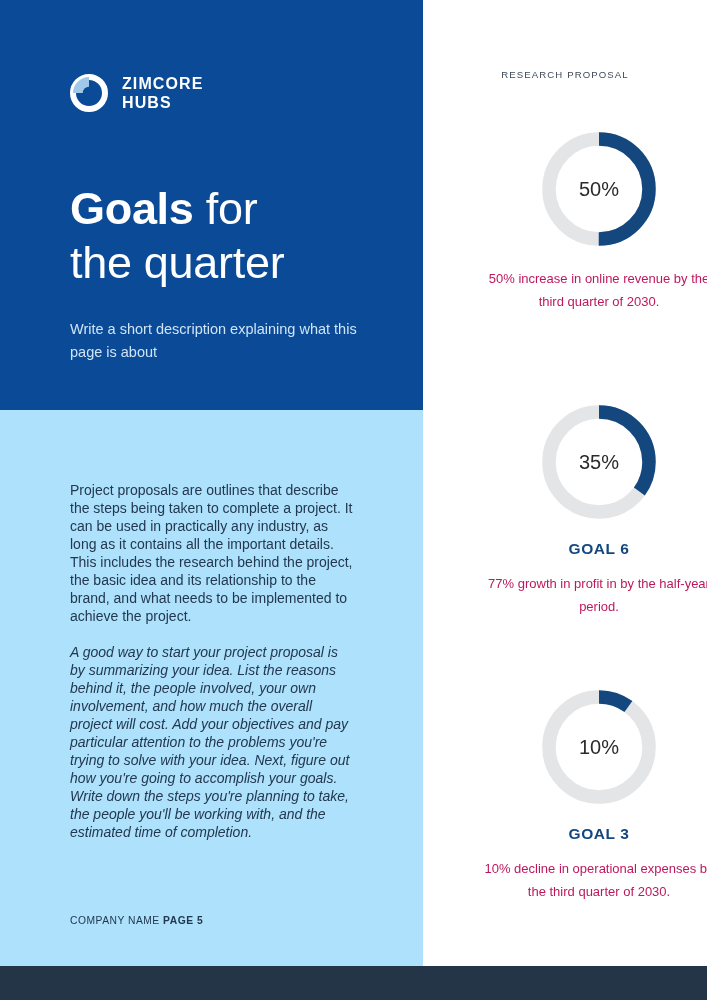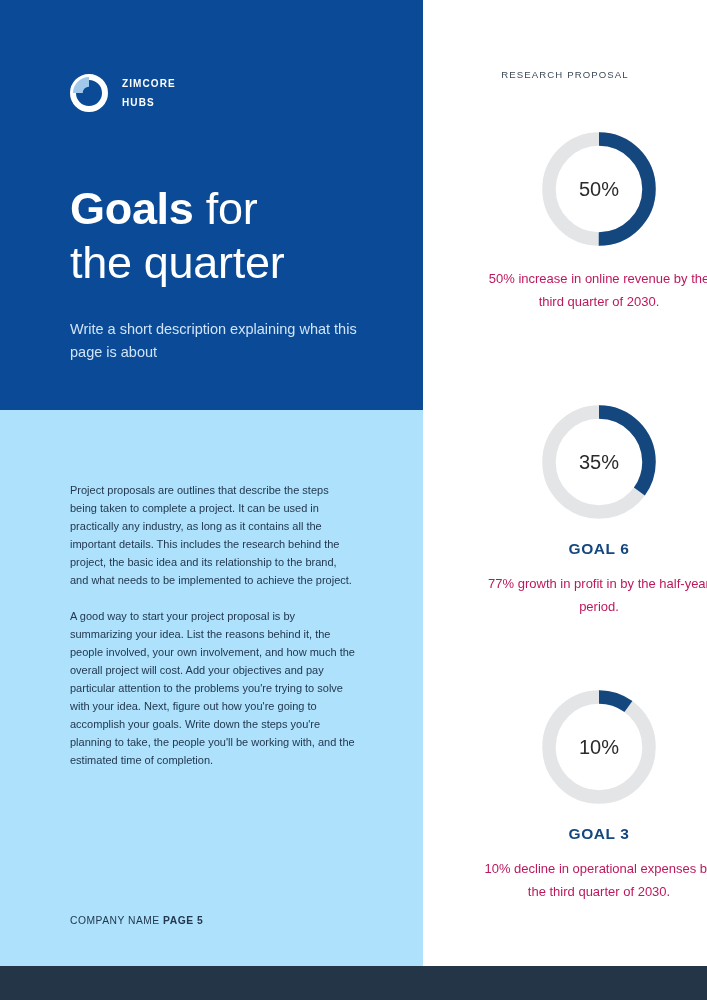--- a/index.html
+++ b/index.html
@@ -47,21 +47,21 @@
     align-items: center;
     gap: 14px;
   }
   .logo-mark {
     width: 38px;
     height: 38px;
     flex: 0 0 38px;
   }
   .logo-text {
     color: #ffffff;
-    font-size: 10px;
+    font-size: 16px;
     font-weight: bold;
     letter-spacing: 1.1px;
     line-height: 19px;
     white-space: pre-line;
   }
 
   .hero-title {
     position: absolute;
     left: 70px;
     top: 182px;
@@ -83,25 +83,25 @@
     font-size: 14.5px;
     line-height: 23px;
   }
 
   .body-copy {
     position: absolute;
     left: 70px;
     top: 481px;
     width: 285px;
     color: #23384f;
-    font-size: 11px;
+    font-size: 14px;
     line-height: 18px;
   }
   .body-copy p { margin: 0 0 18px 0; }
-  .body-copy p:last-child { margin-bottom: 0; }
+  .body-copy p:last-child { margin-bottom: 0; font-style: italic; }
 
   .footer-line {
     position: absolute;
     left: 70px;
     top: 915px;
     font-size: 10.3px;
     letter-spacing: 0.5px;
     color: #23384f;
   }
   .footer-line .bold { font-weight: bold; }

